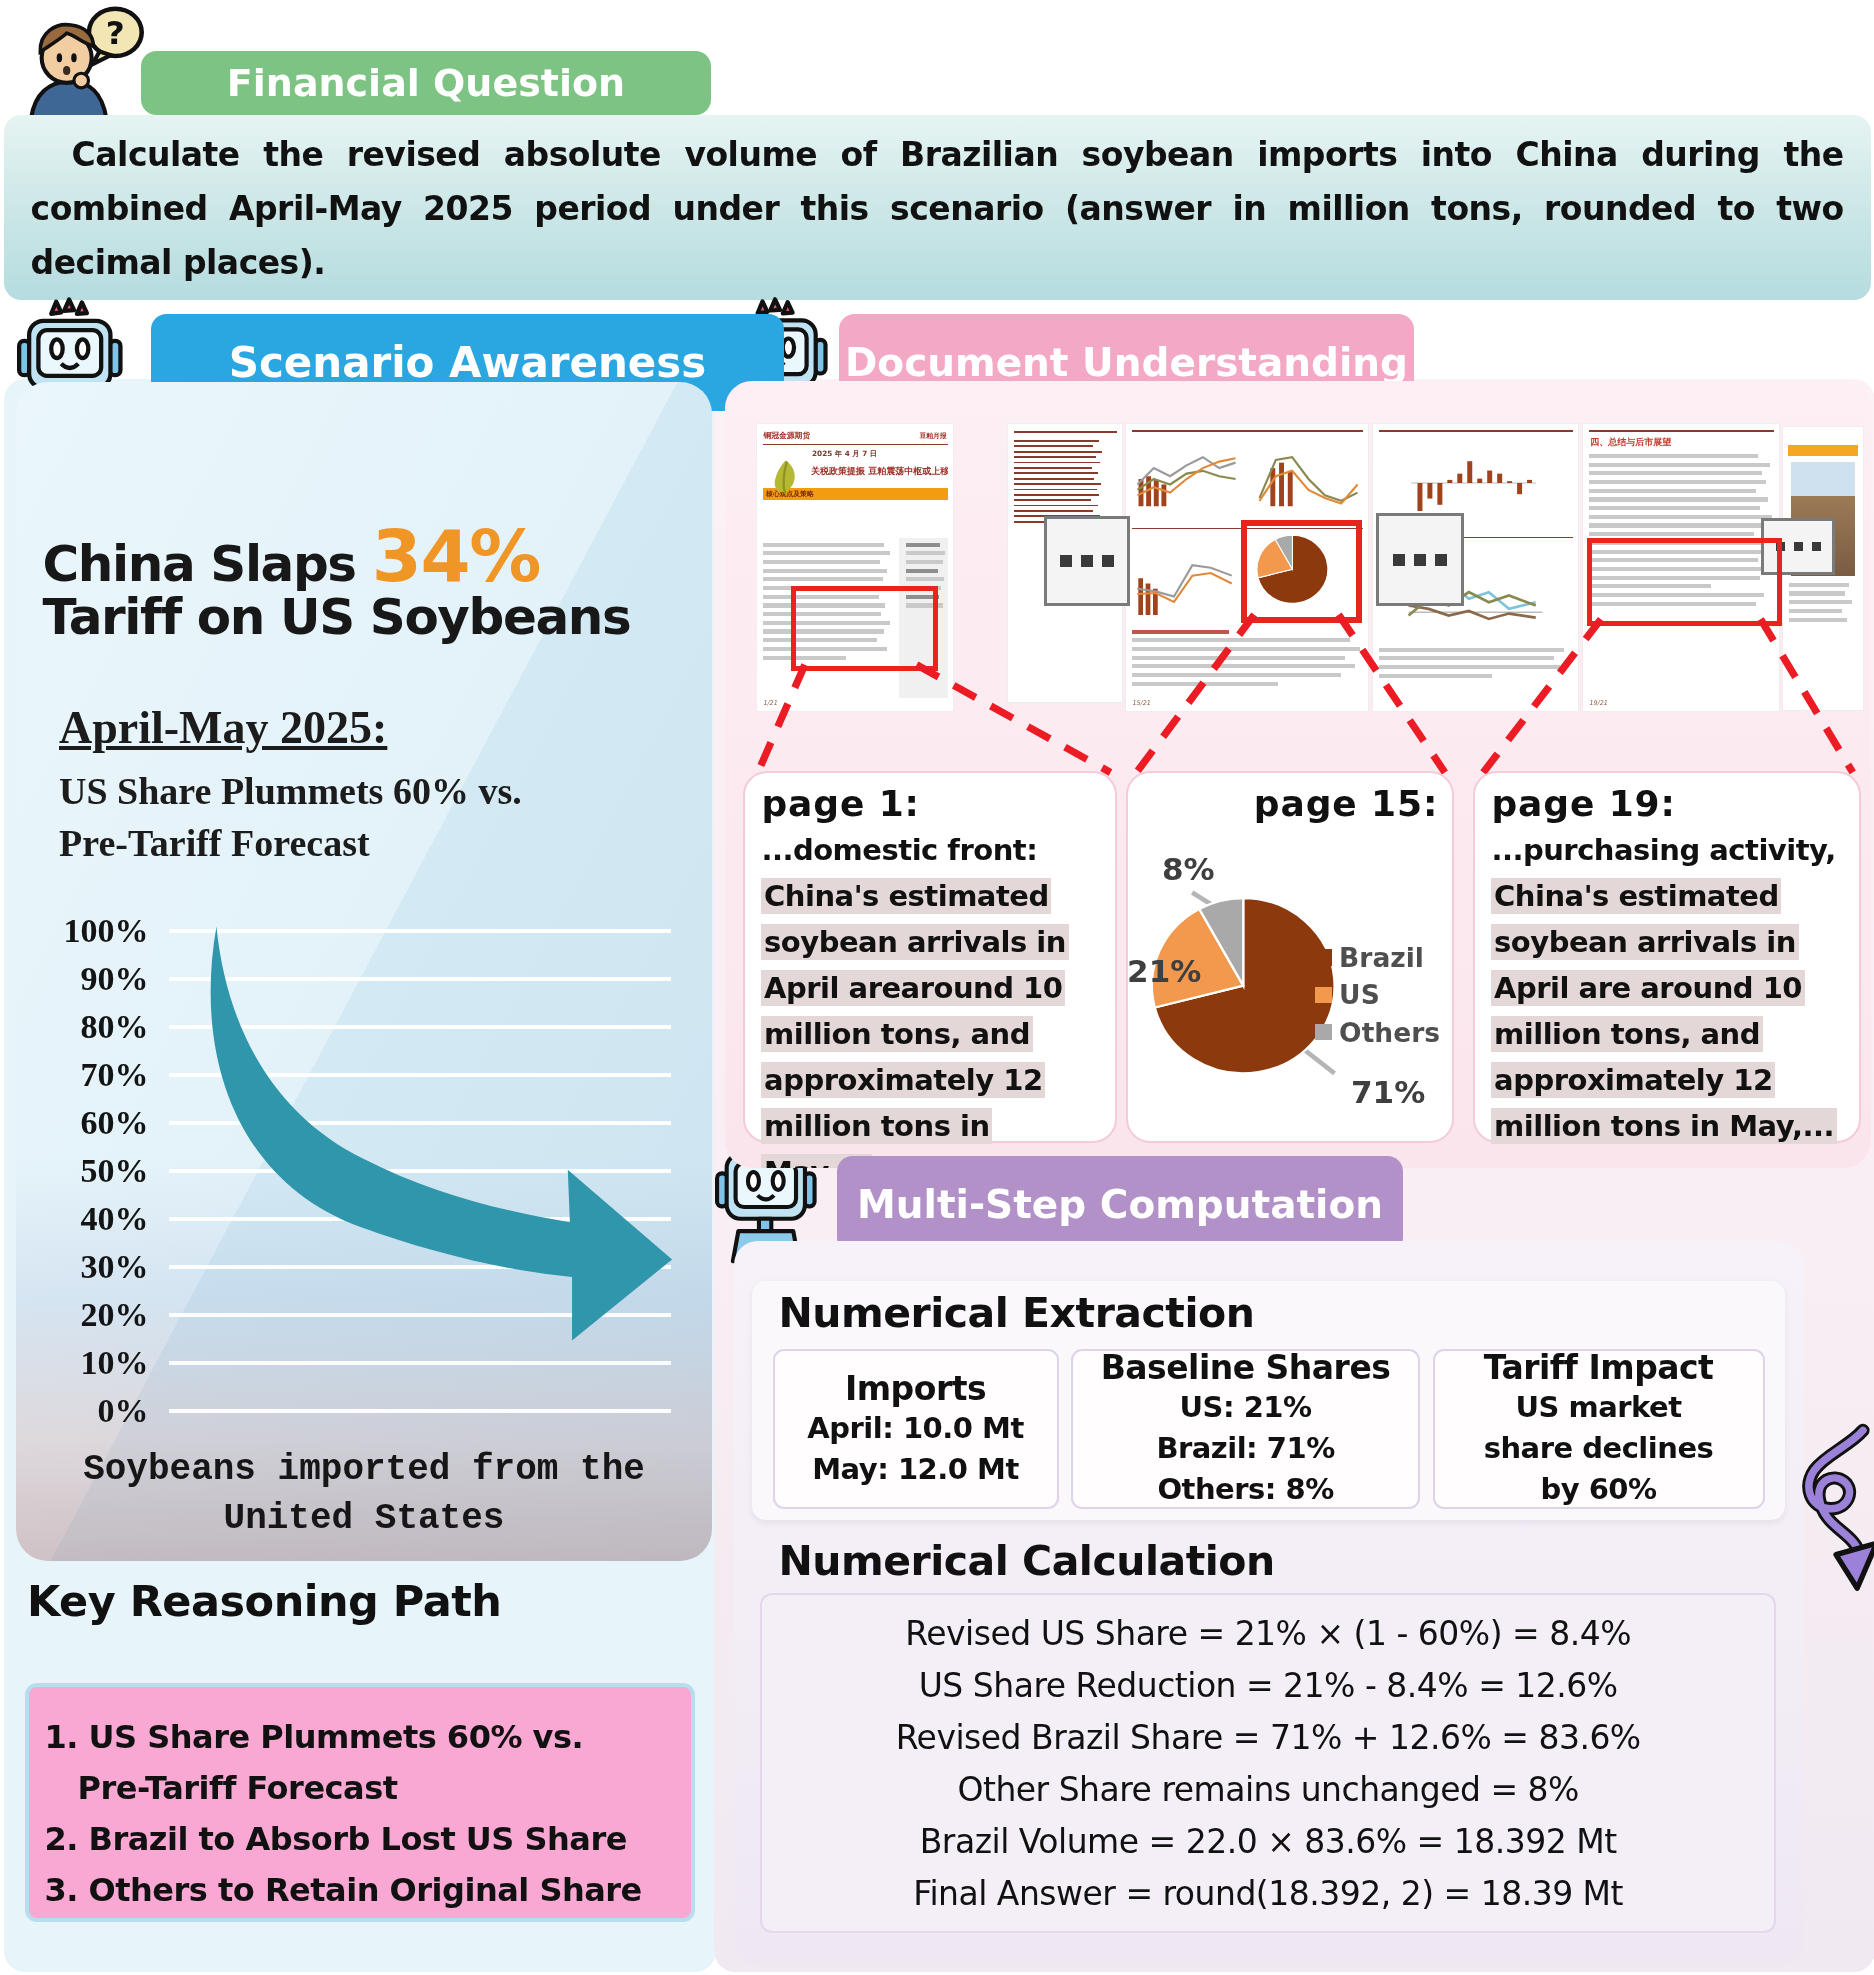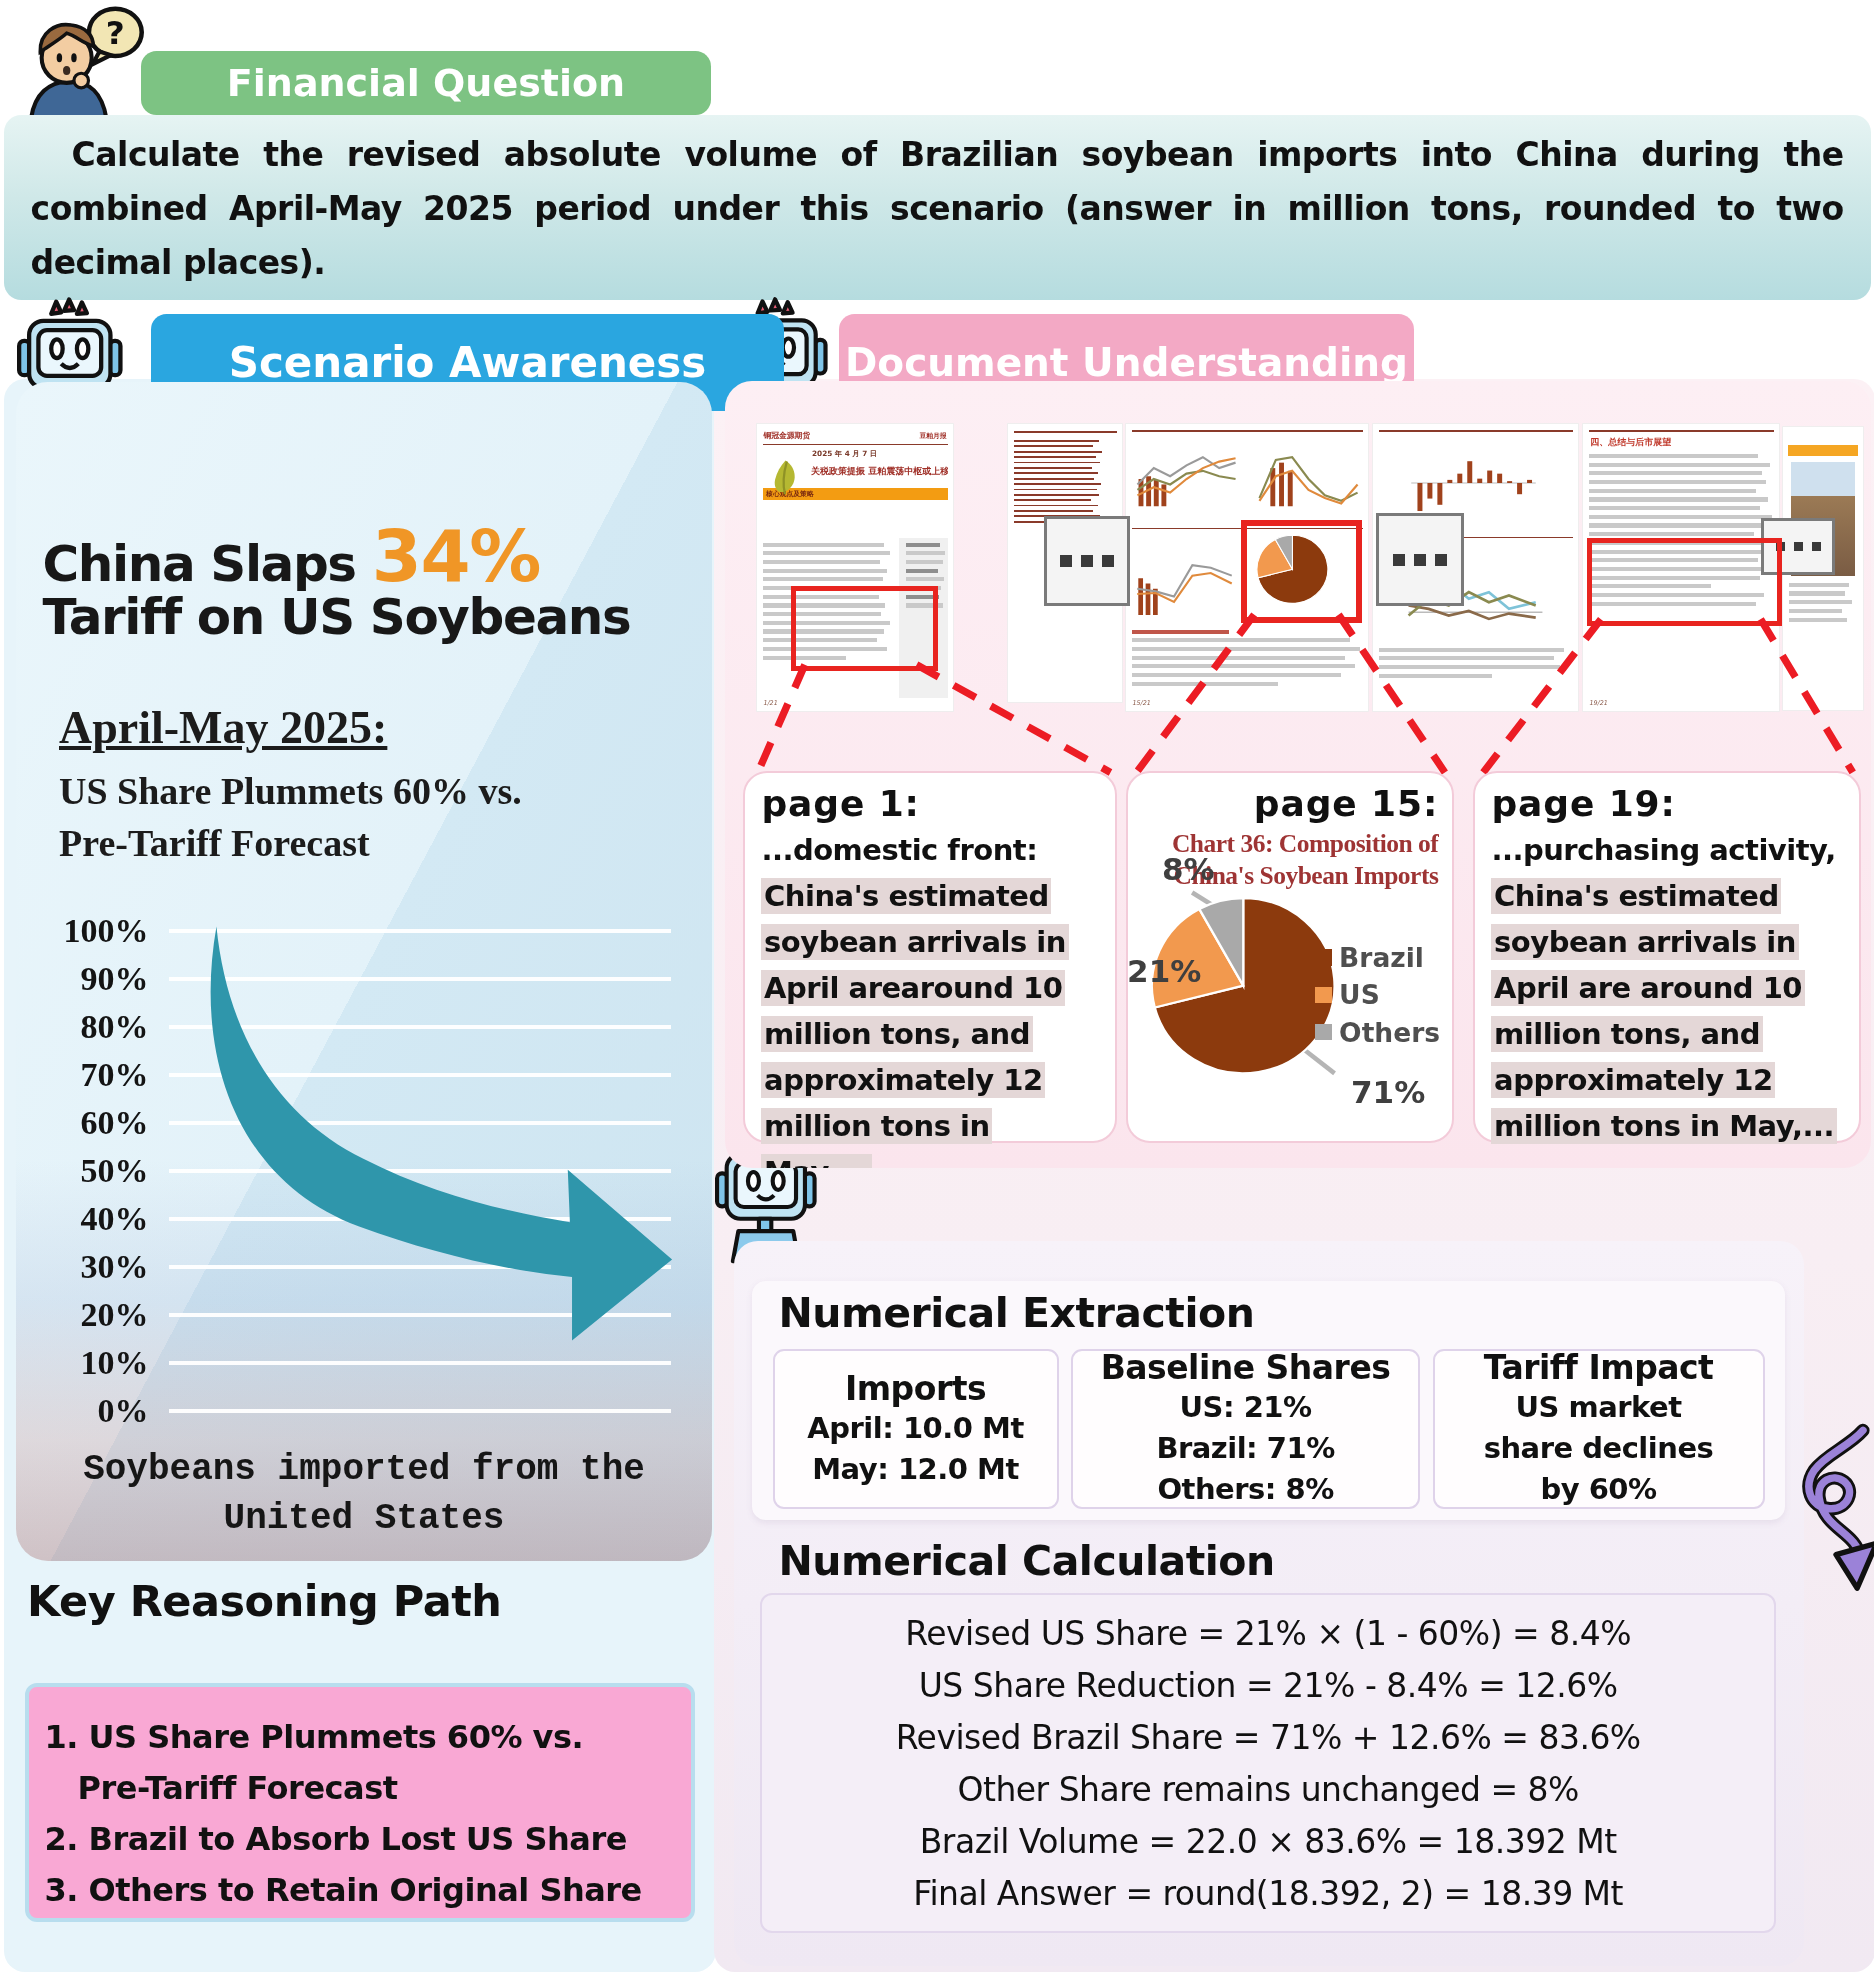--- a/index.html
+++ b/index.html
@@ -484,24 +484,20 @@
     <div class="callout" style="left:18px;width:374px;">
       <h4>page 1:</h4>
       <div class="co-body">
         <span>...domestic front:</span><br>
         <span class="hl">China's estimated soybean arrivals in April arearound 10 million tons, and approximately 12 million tons in May,...</span>
       </div>
     </div>
 
     <div class="callout" style="left:401px;width:328px;padding:10px 13.7px;text-align:right;">
       <h4>page 15:</h4>
-      <div class="chart-title">
-        <div>Chart 36: Composition of</div>
-        <div>China's Soybean Imports</div>
-      </div>
       <div class="pie-wrap">
         <svg width="210" height="201" viewBox="0 0 230 220">
           <polyline points="88,26 56,6" fill="none" stroke="#b5b5b5" stroke-width="5"></polyline>
           <polyline points="176,176 212,204" fill="none" stroke="#b5b5b5" stroke-width="5"></polyline>
           <path d="M112,108 L112,12 A100,96 0 1 1 15.1,131.9 Z" fill="#8C3A0D" stroke="#fff" stroke-width="2.5"></path>
           <path d="M112,108 L15.1,131.9 A100,96 0 0 1 63.8,23.9 Z" fill="#F2994E" stroke="#fff" stroke-width="2.5"></path>
           <path d="M112,108 L63.8,23.9 A100,96 0 0 1 112,12 Z" fill="#A9A9A9" stroke="#fff" stroke-width="2.5"></path>
         </svg>
       </div>
       <div class="pie-label" style="left:34px;top:78px;">8%</div>
@@ -525,20 +521,23 @@
 
     <div class="callout" style="left:748px;width:388px;">
       <h4>page 19:</h4>
       <div class="co-body">
         <span>...purchasing activity,</span><br>
         <span class="hl">China's estimated soybean arrivals in April are around 10 million tons, and approximately 12 million tons in May,...</span>
       </div>
     </div>
   </div>
 
+  <div class="badge purple" style="left:837px;top:1156px;width:566px;height:97px;">
+    <span>Multi-Step Computation</span>
+  </div>
 
   <div class="abs comp-panel">
     <div class="extract-box">
       <div class="sec-title">Numerical Extraction</div>
       <div class="ebox-row">
         <div class="ebox" style="flex:0.86;">
           <div class="et">Imports</div>
           <div class="el">April: 10.0 Mt</div>
           <div class="el">May: 12.0 Mt</div>
         </div>

